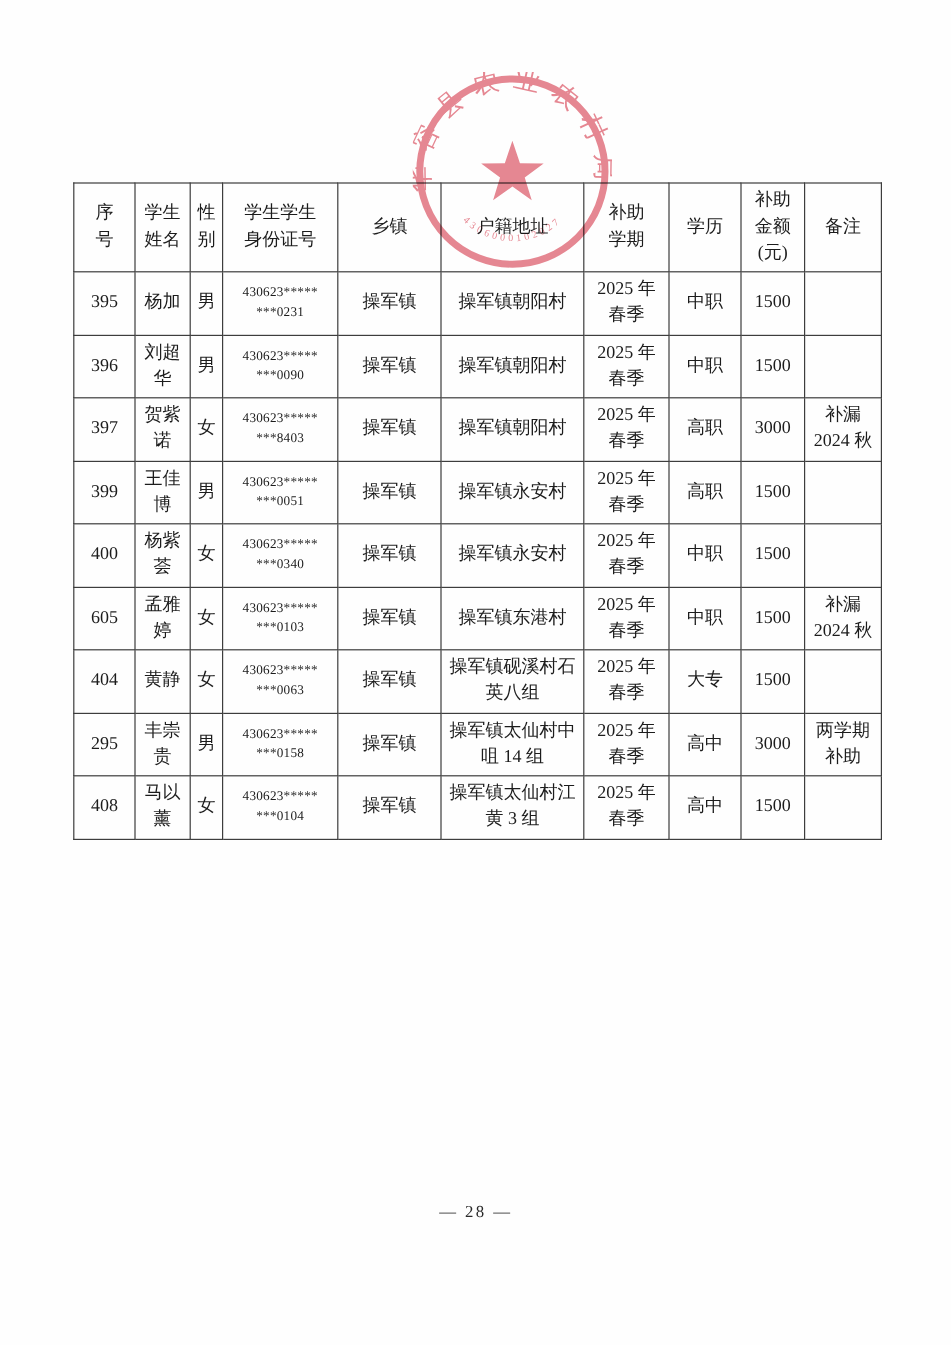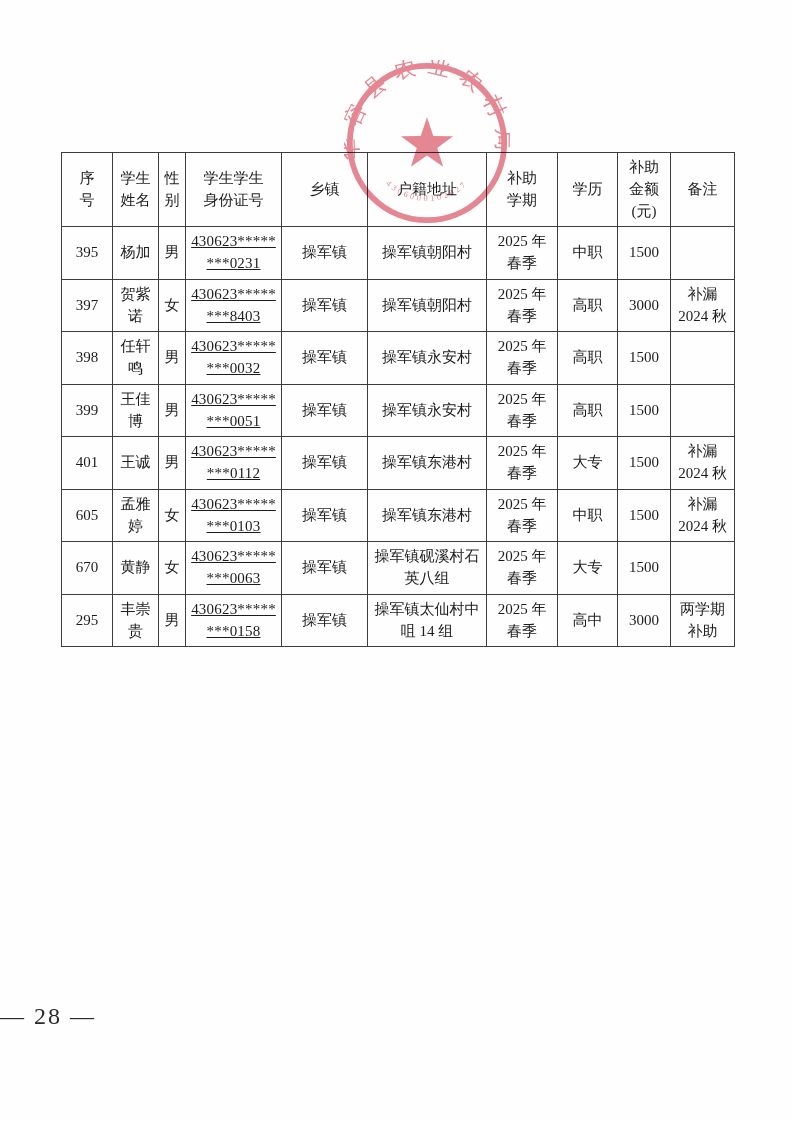--- a/index.html
+++ b/index.html
@@ -28,21 +28,21 @@
     vertical-align: middle;
     white-space: pre-line;
     font-weight: normal;
     font-size: 15px;
     line-height: 1.45;
     padding: 4px 2px;
     overflow: hidden;
   }
   table.roster thead tr { height: 74px; }
   table.roster tbody tr { height: 51px; }
-  table.roster td[data-name="cell-id"] { font-size: 15px; letter-spacing: 0.2px; text-decoration: underline; }
+  table.roster td[data-name="cell-id"] { font-size: 11px; letter-spacing: 0.2px; }
   table.roster td[data-name="cell-no"],
   table.roster td[data-name="cell-amount"] { font-size: 15px; }
   
   .stamp {
     position: absolute;
     left: 344px;
     top: 60px;
     width: 166px;
     height: 166px;
     color: #dd5a69;
@@ -51,21 +51,22 @@
     z-index: 5;
     pointer-events: none;
   }
   .stamp svg { width: 100%; height: 100%; display: block; }
   
   .page-footer {
     position: absolute;
     left: 0;
     top: 1003px;
     width: 100%;
-    font-size: 24px;
+    text-align: center;
+    font-size: 14px;
     letter-spacing: 2px;
     color: #2a2a2a;
   }
 </style>
 </head>
 <body>
 
 <div class="page" data-name="document-page">
 
   <div class="stamp" data-name="official-seal">
@@ -128,94 +129,93 @@
 ***0231</td>
           <td data-name="cell-township">操军镇</td>
           <td data-name="cell-address">操军镇朝阳村</td>
           <td data-name="cell-semester">2025 年
 春季</td>
           <td data-name="cell-education">中职</td>
           <td data-name="cell-amount">1500</td>
           <td data-name="cell-remark"></td>
         </tr>
         <tr data-name="table-row">
+          <td data-name="cell-no">396</td>
+          <td data-name="cell-name">刘超华</td>
+          <td data-name="cell-gender">男</td>
+          <td data-name="cell-id">430623*****
+***0090</td>
+          <td data-name="cell-township">操军镇</td>
+          <td data-name="cell-address">操军镇朝阳村</td>
+          <td data-name="cell-semester">2025 年
+春季</td>
+          <td data-name="cell-education">中职</td>
+          <td data-name="cell-amount">1500</td>
+          <td data-name="cell-remark"></td>
+        </tr>
+        <tr data-name="table-row">
           <td data-name="cell-no">397</td>
           <td data-name="cell-name">贺紫诺</td>
           <td data-name="cell-gender">女</td>
           <td data-name="cell-id">430623*****
 ***8403</td>
           <td data-name="cell-township">操军镇</td>
           <td data-name="cell-address">操军镇朝阳村</td>
           <td data-name="cell-semester">2025 年
 春季</td>
           <td data-name="cell-education">高职</td>
           <td data-name="cell-amount">3000</td>
           <td data-name="cell-remark">补漏
 2024 秋</td>
         </tr>
         <tr data-name="table-row">
-          <td data-name="cell-no">398</td>
-          <td data-name="cell-name">任轩鸣</td>
-          <td data-name="cell-gender">男</td>
-          <td data-name="cell-id">430623*****
-***0032</td>
-          <td data-name="cell-township">操军镇</td>
-          <td data-name="cell-address">操军镇永安村</td>
-          <td data-name="cell-semester">2025 年
-春季</td>
-          <td data-name="cell-education">高职</td>
-          <td data-name="cell-amount">1500</td>
-          <td data-name="cell-remark"></td>
-        </tr>
-        <tr data-name="table-row">
           <td data-name="cell-no">399</td>
           <td data-name="cell-name">王佳博</td>
           <td data-name="cell-gender">男</td>
           <td data-name="cell-id">430623*****
 ***0051</td>
           <td data-name="cell-township">操军镇</td>
           <td data-name="cell-address">操军镇永安村</td>
           <td data-name="cell-semester">2025 年
 春季</td>
           <td data-name="cell-education">高职</td>
           <td data-name="cell-amount">1500</td>
           <td data-name="cell-remark"></td>
         </tr>
         <tr data-name="table-row">
-          <td data-name="cell-no">401</td>
-          <td data-name="cell-name">王诚</td>
-          <td data-name="cell-gender">男</td>
-          <td data-name="cell-id">430623*****
-***0112</td>
+          <td data-name="cell-no">400</td>
+          <td data-name="cell-name">杨紫荟</td>
+          <td data-name="cell-gender">女</td>
+          <td data-name="cell-id">430623*****
+***0340</td>
+          <td data-name="cell-township">操军镇</td>
+          <td data-name="cell-address">操军镇永安村</td>
+          <td data-name="cell-semester">2025 年
+春季</td>
+          <td data-name="cell-education">中职</td>
+          <td data-name="cell-amount">1500</td>
+          <td data-name="cell-remark"></td>
+        </tr>
+        <tr data-name="table-row">
+          <td data-name="cell-no">605</td>
+          <td data-name="cell-name">孟雅婷</td>
+          <td data-name="cell-gender">女</td>
+          <td data-name="cell-id">430623*****
+***0103</td>
           <td data-name="cell-township">操军镇</td>
           <td data-name="cell-address">操军镇东港村</td>
           <td data-name="cell-semester">2025 年
 春季</td>
-          <td data-name="cell-education">大专</td>
+          <td data-name="cell-education">中职</td>
           <td data-name="cell-amount">1500</td>
           <td data-name="cell-remark">补漏
 2024 秋</td>
         </tr>
         <tr data-name="table-row">
-          <td data-name="cell-no">605</td>
-          <td data-name="cell-name">孟雅婷</td>
-          <td data-name="cell-gender">女</td>
-          <td data-name="cell-id">430623*****
-***0103</td>
-          <td data-name="cell-township">操军镇</td>
-          <td data-name="cell-address">操军镇东港村</td>
-          <td data-name="cell-semester">2025 年
-春季</td>
-          <td data-name="cell-education">中职</td>
-          <td data-name="cell-amount">1500</td>
-          <td data-name="cell-remark">补漏
-2024 秋</td>
-        </tr>
-        <tr data-name="table-row">
-          <td data-name="cell-no">670</td>
+          <td data-name="cell-no">404</td>
           <td data-name="cell-name">黄静</td>
           <td data-name="cell-gender">女</td>
           <td data-name="cell-id">430623*****
 ***0063</td>
           <td data-name="cell-township">操军镇</td>
           <td data-name="cell-address">操军镇砚溪村石英八组</td>
           <td data-name="cell-semester">2025 年
 春季</td>
           <td data-name="cell-education">大专</td>
           <td data-name="cell-amount">1500</td>
@@ -229,18 +229,32 @@
 ***0158</td>
           <td data-name="cell-township">操军镇</td>
           <td data-name="cell-address">操军镇太仙村中咀 14 组</td>
           <td data-name="cell-semester">2025 年
 春季</td>
           <td data-name="cell-education">高中</td>
           <td data-name="cell-amount">3000</td>
           <td data-name="cell-remark">两学期
 补助</td>
         </tr>
+        <tr data-name="table-row">
+          <td data-name="cell-no">408</td>
+          <td data-name="cell-name">马以薰</td>
+          <td data-name="cell-gender">女</td>
+          <td data-name="cell-id">430623*****
+***0104</td>
+          <td data-name="cell-township">操军镇</td>
+          <td data-name="cell-address">操军镇太仙村江黄 3 组</td>
+          <td data-name="cell-semester">2025 年
+春季</td>
+          <td data-name="cell-education">高中</td>
+          <td data-name="cell-amount">1500</td>
+          <td data-name="cell-remark"></td>
+        </tr>
       </tbody>
   </table>
 
   <div class="page-footer" data-name="page-number">— 28 —</div>
 
 </div>
 
 </body></html>

